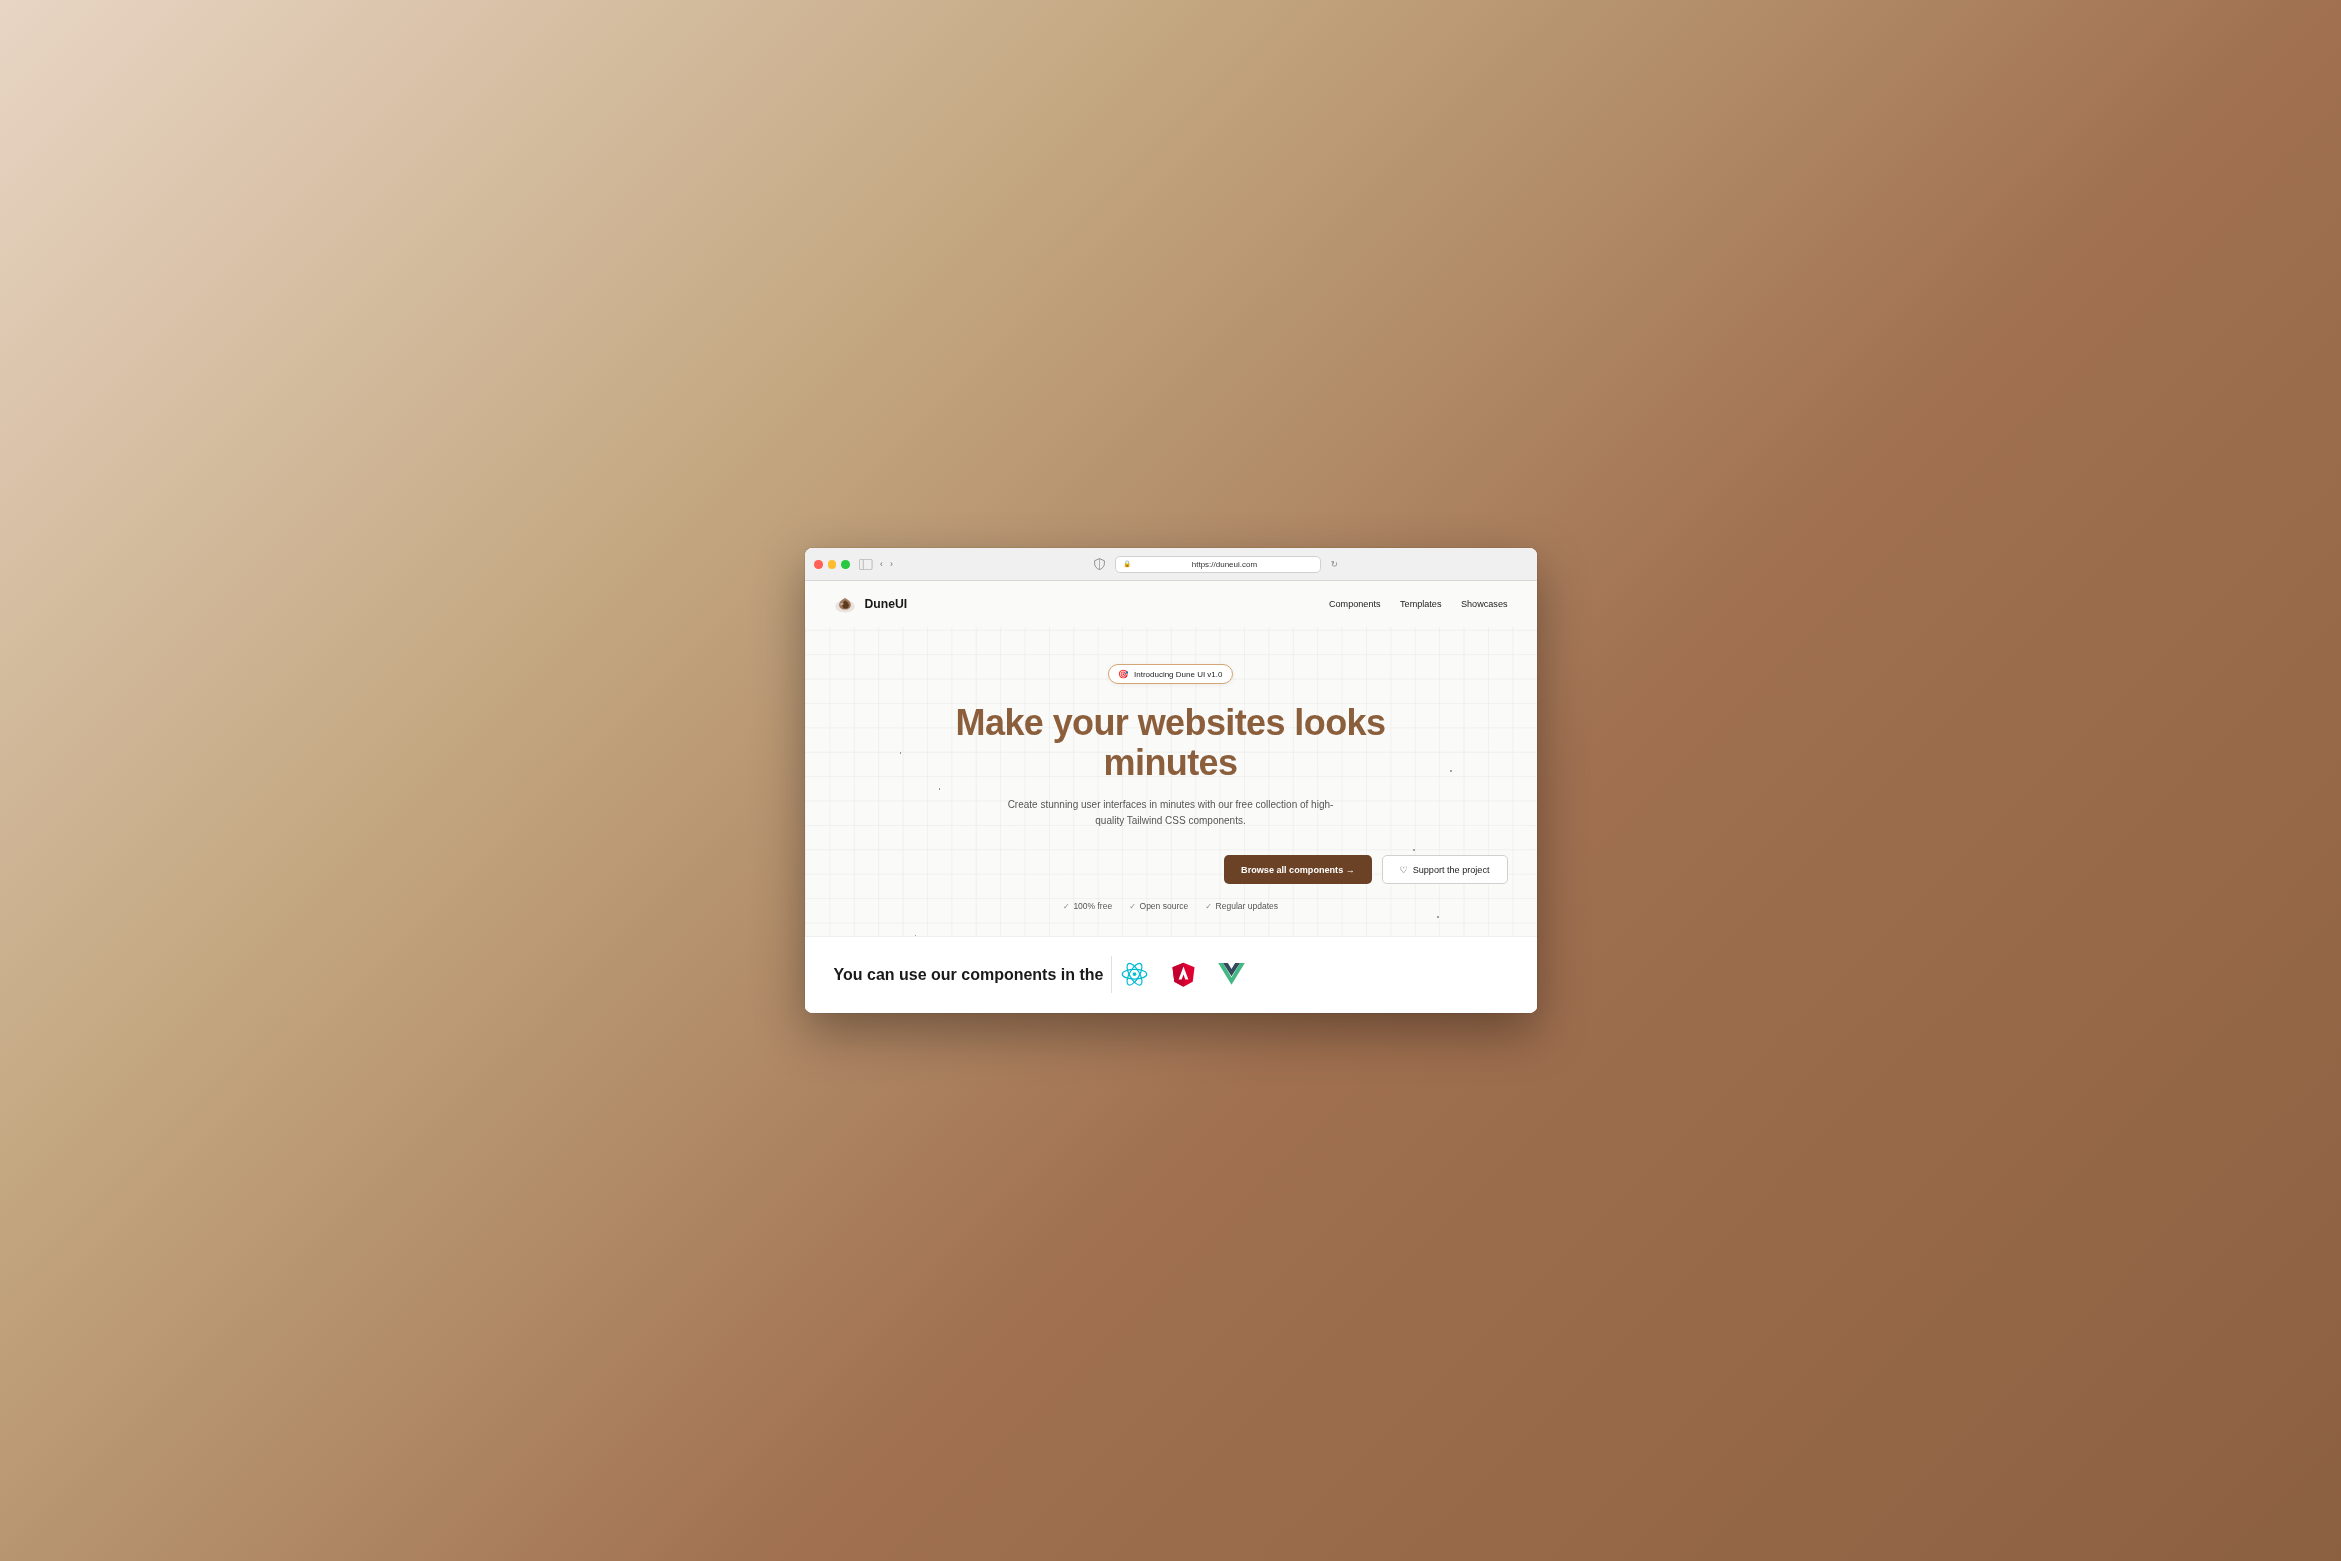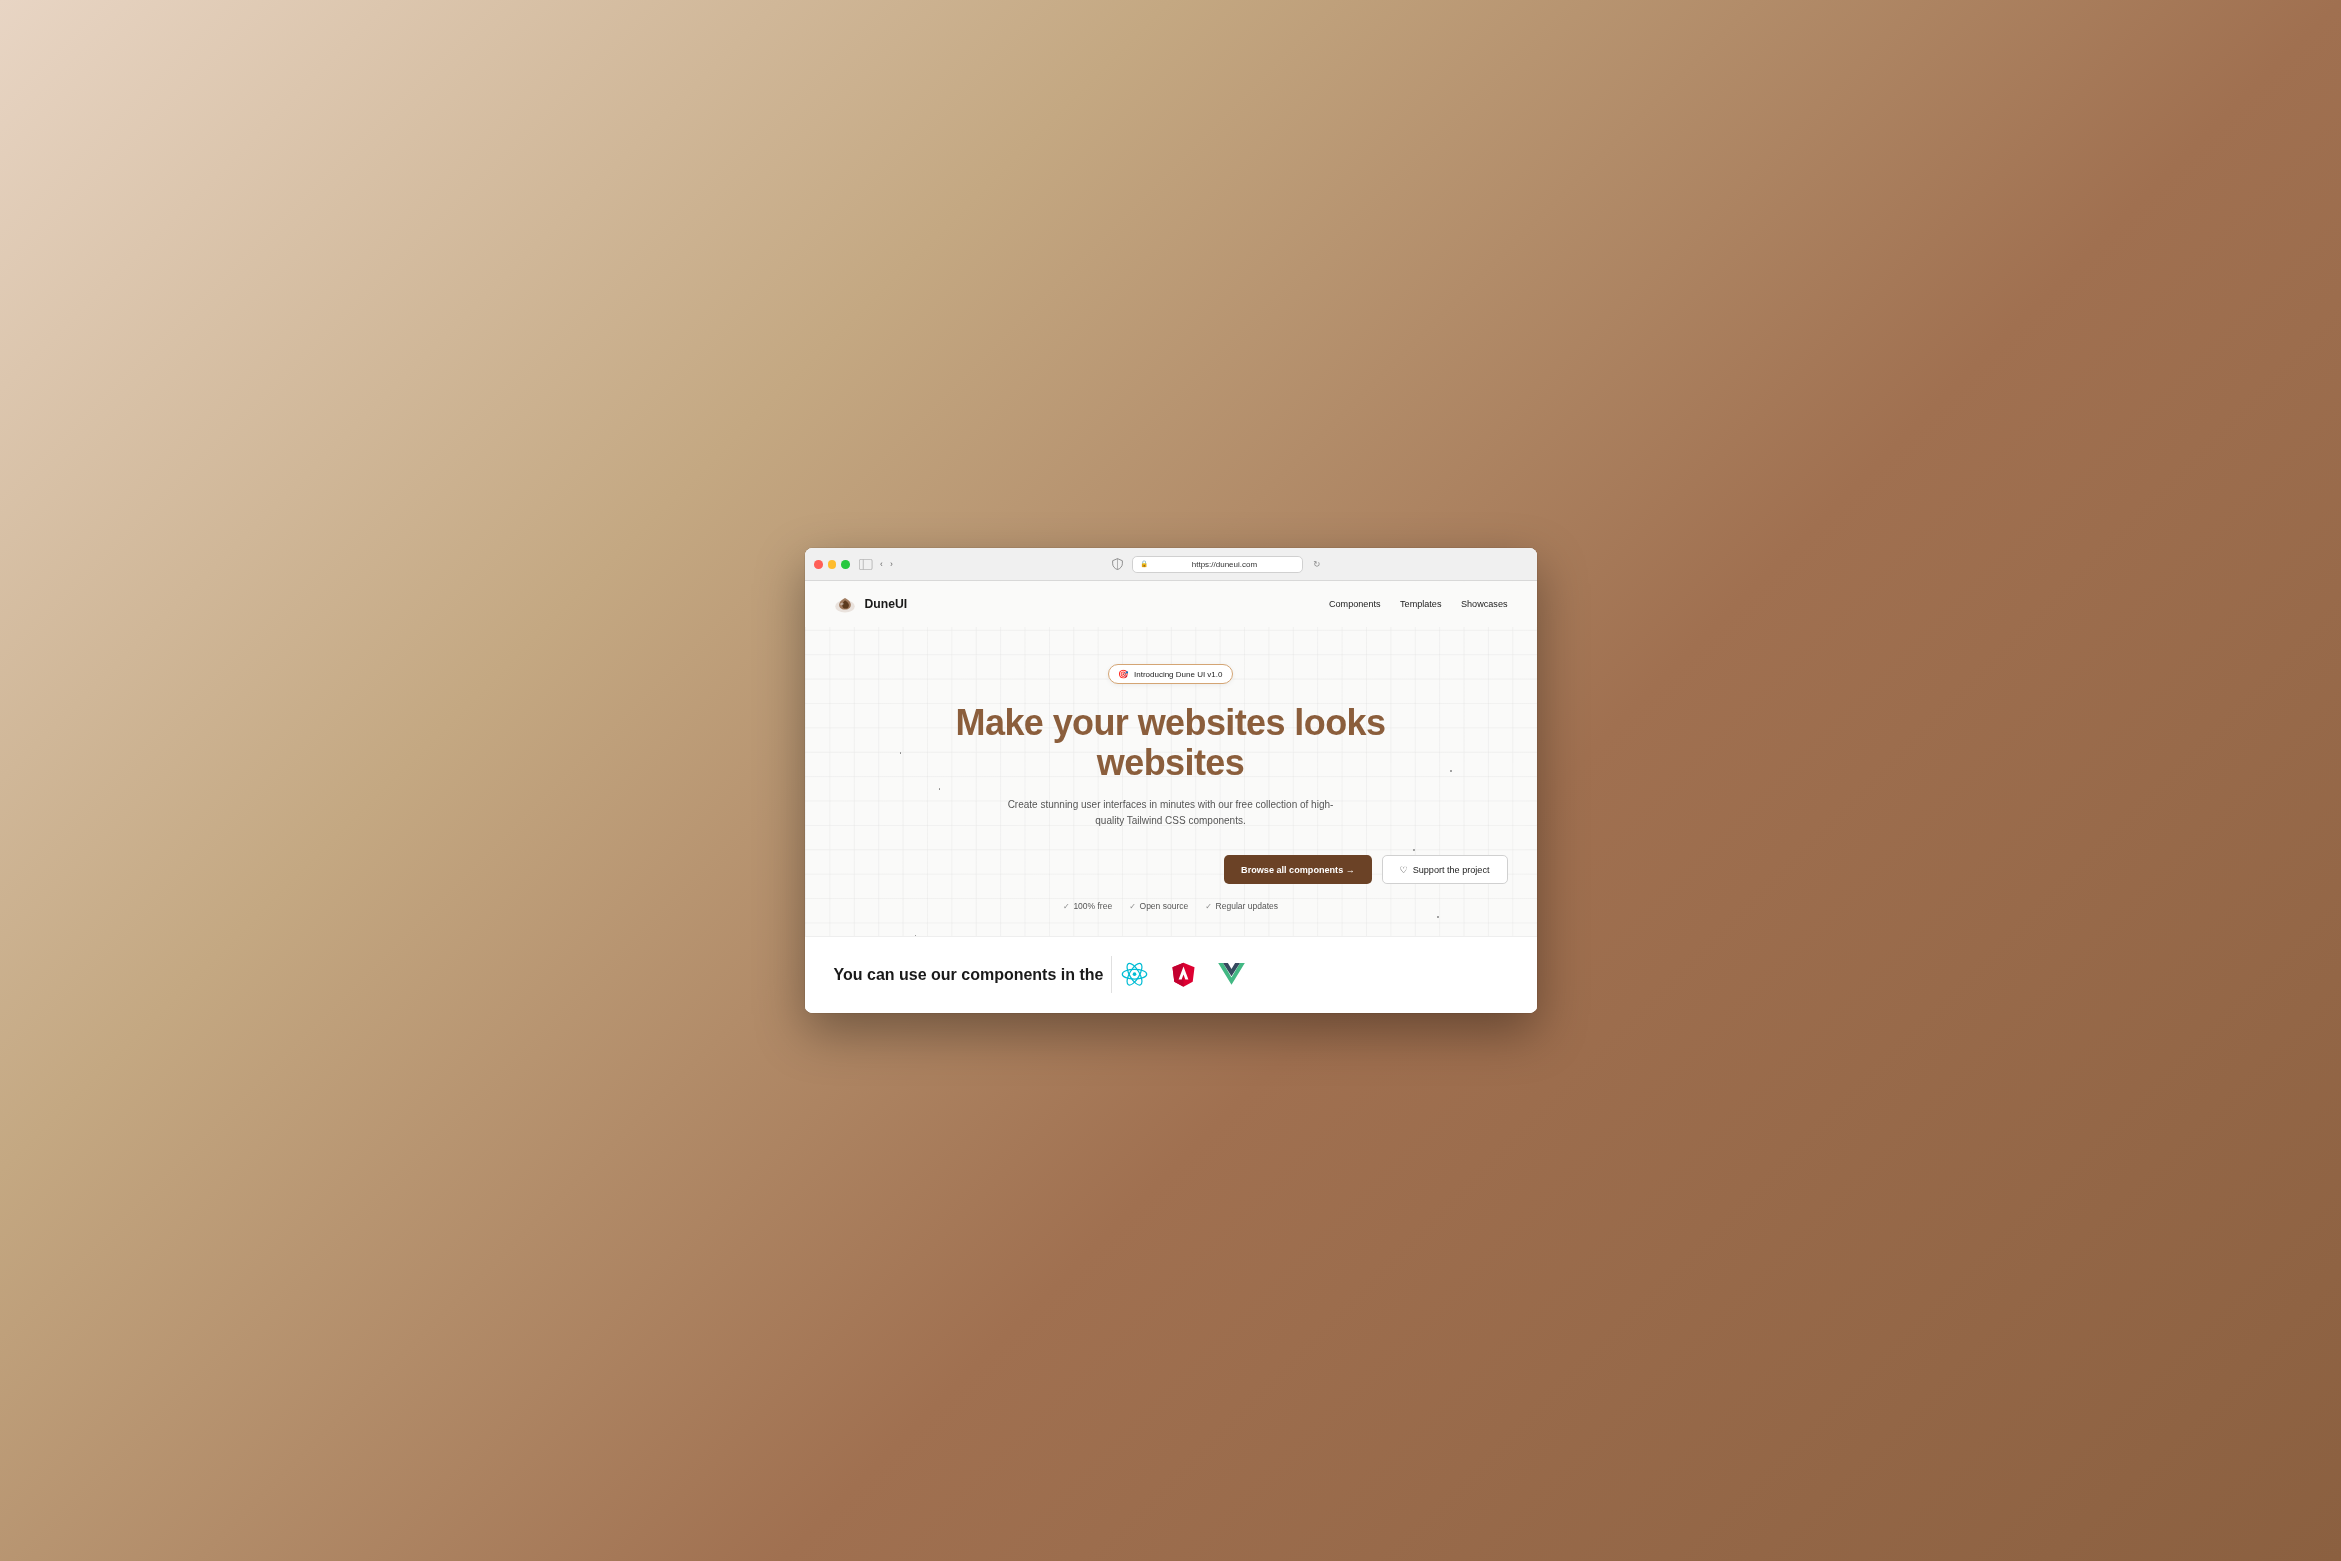--- a/index.html
+++ b/index.html
@@ -79,21 +79,21 @@
     }
 
     .address-bar {
       background: #ffffff;
       border: 0.6px solid #d0d0d0;
       border-radius: 4.9px;
       padding: 3px 7.3px;
       display: flex;
       align-items: center;
       gap: 4.9px;
-      width: 171px;
+      width: 206px;
       font-size: 8px;
       color: #333;
     }
 
     .lock-icon {
       font-size: 6.7px;
       color: #666;
     }
 
     .address-text {
@@ -387,21 +387,21 @@
     </nav>
 
     <section class="hero-section">
       <div class="badge">
         <span class="badge-emoji">🎯</span>
         <span>Introducing Dune UI v1.0</span>
       </div>
 
       <h1 class="hero-title">
         <span>Make your websites looks</span><br>
-        <span>websites</span>
+        <span>minutes</span>
       </h1>
 
       <p class="hero-subtitle">Create stunning user interfaces in minutes with our free collection of high-quality Tailwind CSS components.</p>
 
       <div class="cta-buttons">
         <button class="btn-primary">Browse all components →</button>
         <button class="btn-secondary">
           <span>♡</span>
           <span>Support the project</span>
         </button>

